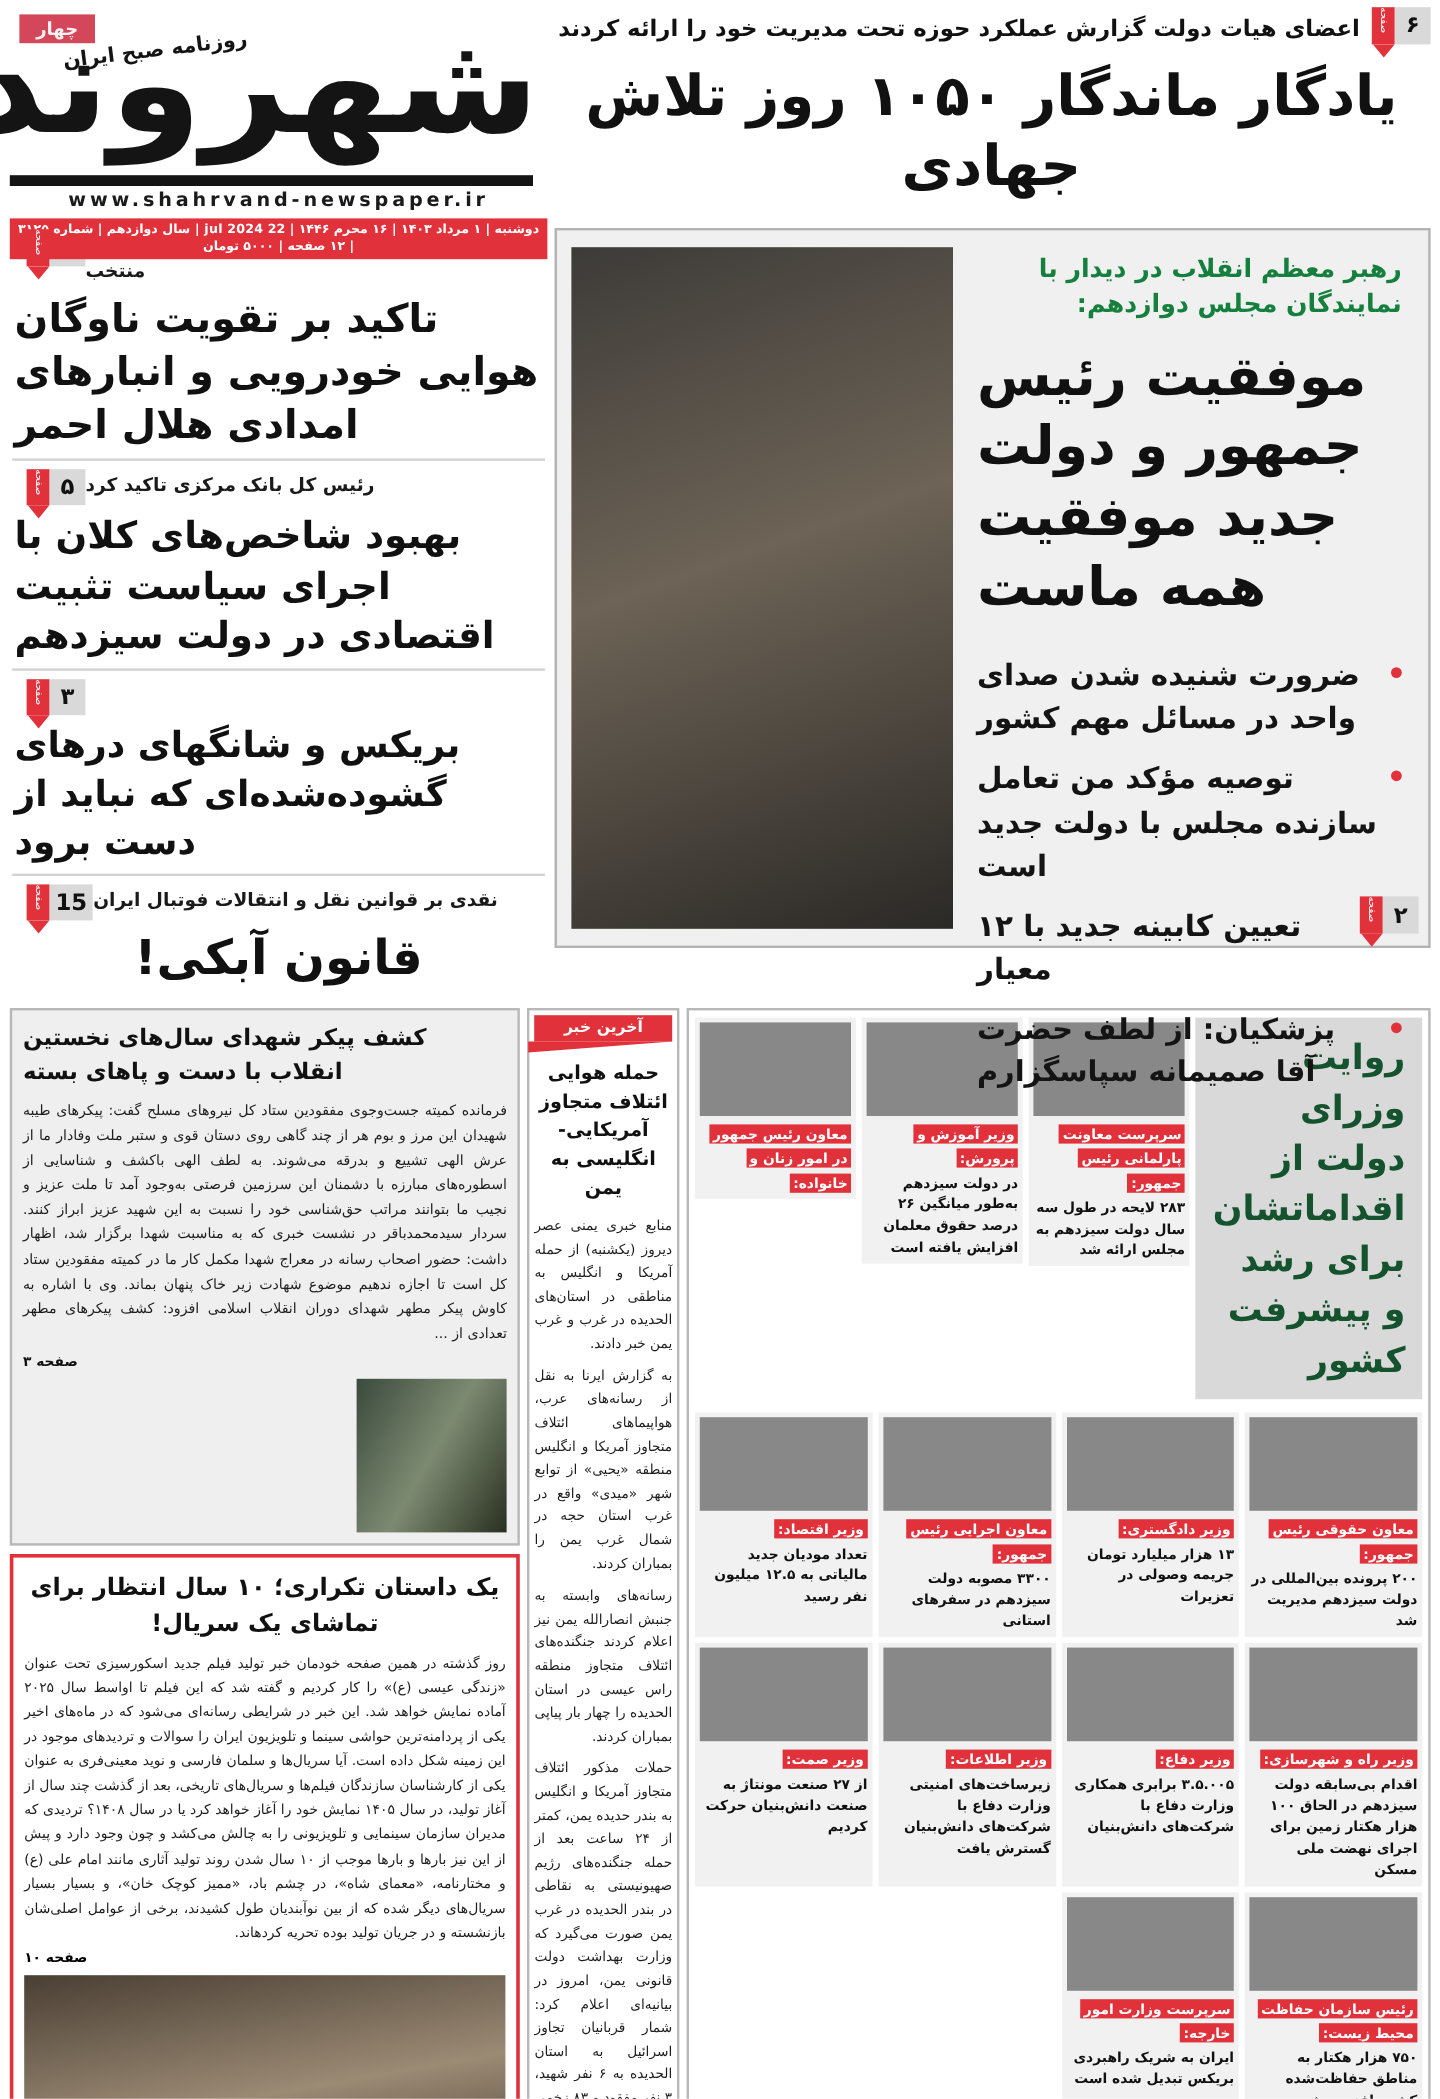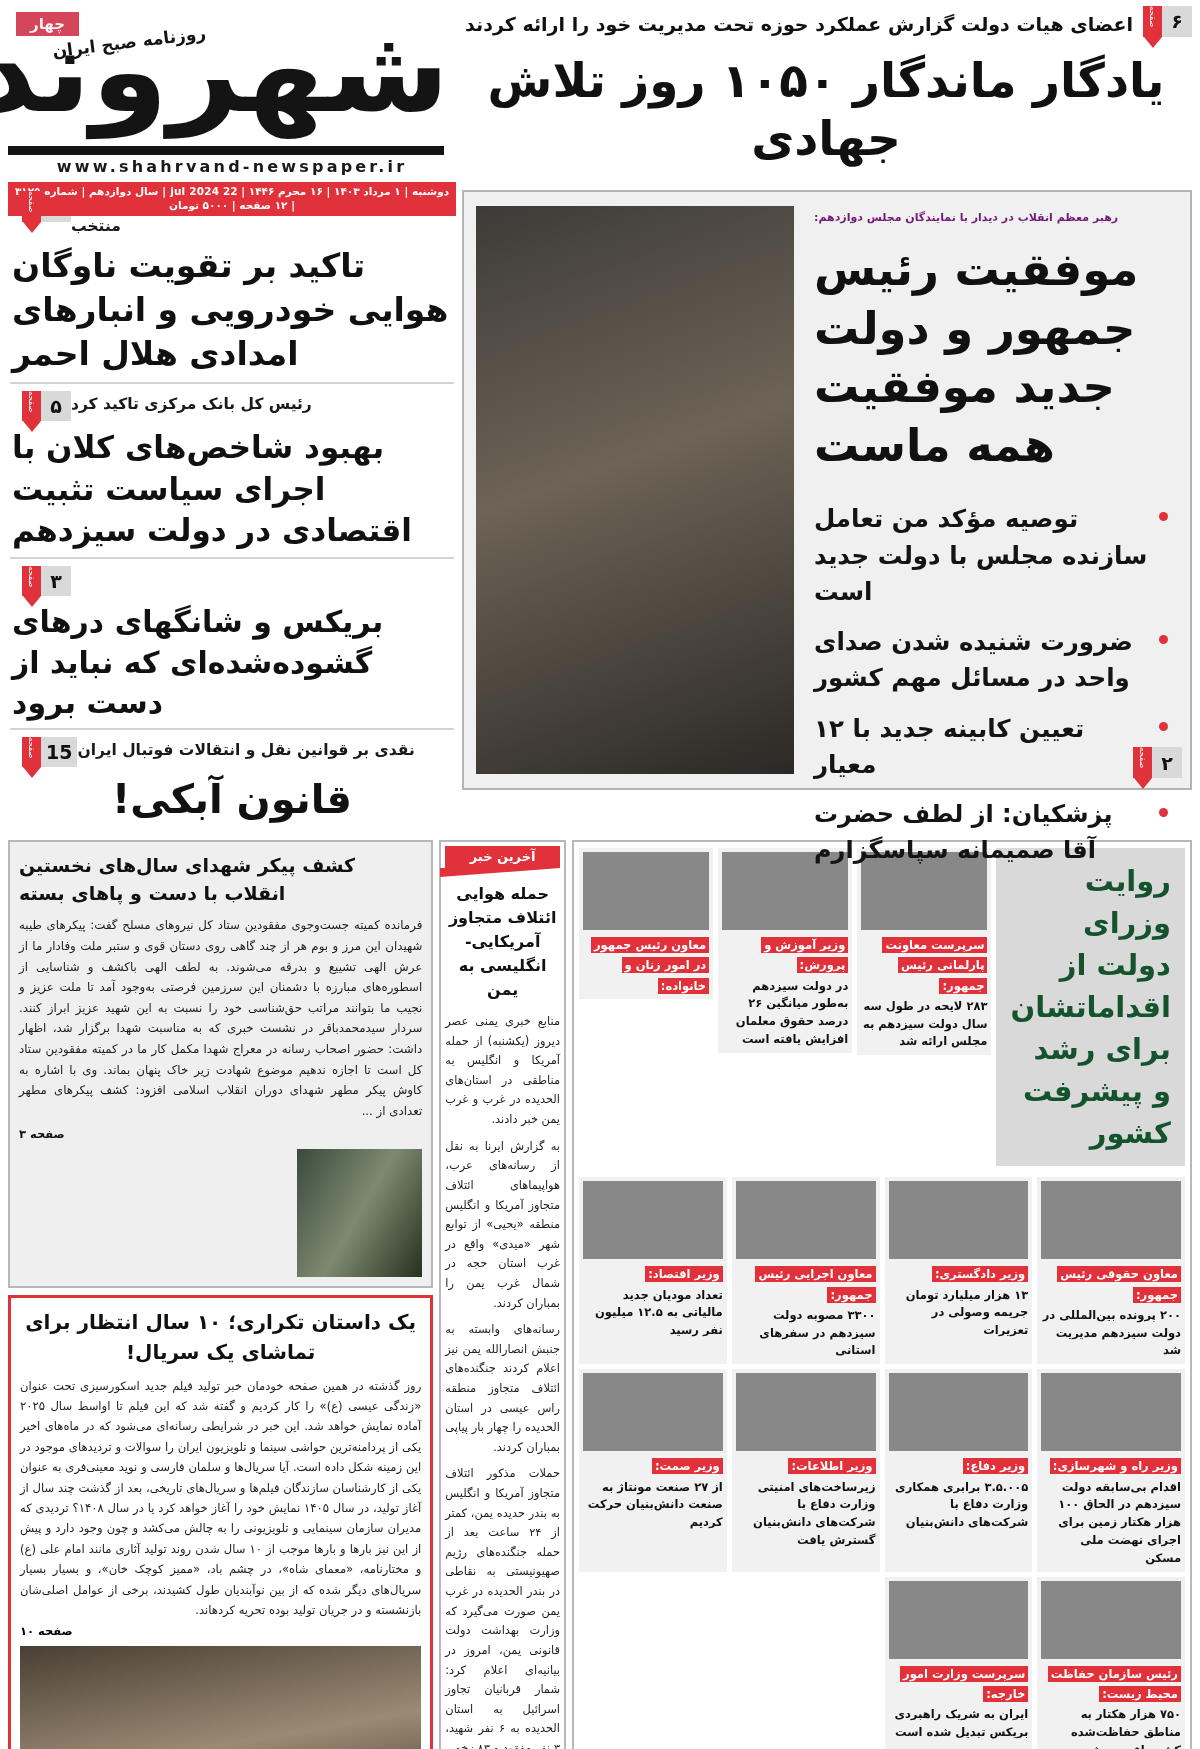--- a/index.html
+++ b/index.html
@@ -73,21 +73,21 @@
     text-align:center; margin-top:14px; letter-spacing:-1px;
   }
 
   
   .lead {
     margin-top:6px; border:2px solid #b3b3b3; background:#f0f0f0;
     display:flex; flex-direction:row; height:600px; padding:8px;
   }
   .lead-photo { width:318px; background:#555; position:relative; overflow:hidden; margin:6px 6px 6px 4px; }
   .lead-text { flex:1; padding:10px 14px 6px 14px; position:relative; }
-  .lead-kicker { font-size:11px; font-weight:bold; color:#701a75; text-align:left; line-height:1.4; }
+  .lead-kicker { font-size:21px; font-weight:bold; color:#15803d; text-align:right; line-height:1.4; }
   .lead-title {
     font-size:45px; font-weight:bold; line-height:1.3; color:#111;
     text-align:left; margin-top:16px; letter-spacing:-1.2px;
   }
   .bullets { margin-top:26px; }
   .bullet { display:flex; flex-direction:row; align-items:flex-start; justify-content:flex-start; margin-bottom:14px; }
   .dot { width:9px; height:9px; border-radius:50%; background:#e1323c; margin-top:11px; margin-left:10px; flex-shrink:0; }
   .bullet-txt { font-size:24.5px; font-weight:bold; line-height:1.48; color:#141414; text-align:left; flex:1; }
   .bullet-txt.small { font-size:24px; }
   .lead-foot { position:absolute; bottom:2px; right:0; display:flex; align-items:flex-start; }
@@ -194,25 +194,25 @@
 
   <div style="display:flex;flex-direction:row;gap:6px;">
 
     <div class="lead" style="flex:1;">
       <div class="lead-text">
         <div class="lead-kicker">رهبر معظم انقلاب در دیدار با نمایندگان مجلس دوازدهم:</div>
         <div class="lead-title">موفقیت رئیس جمهور و دولت جدید موفقیت همه ماست</div>
         <div class="bullets">
           <div class="bullet">
             <span class="dot"></span>
-            <span class="bullet-txt">توصیه مؤکد من تعامل سازنده مجلس با دولت جدید است</span>
+            <span class="bullet-txt">ضرورت شنیده شدن صدای واحد در مسائل مهم کشور</span>
           </div>
           <div class="bullet">
             <span class="dot"></span>
-            <span class="bullet-txt">ضرورت شنیده شدن صدای واحد در مسائل مهم کشور</span>
+            <span class="bullet-txt">توصیه مؤکد من تعامل سازنده مجلس با دولت جدید است</span>
           </div>
           <div class="bullet">
             <span class="dot"></span>
             <span class="bullet-txt">تعیین کابینه جدید با ۱۲ معیار</span>
           </div>
           <div class="bullet">
             <span class="dot"></span>
             <span class="bullet-txt small">پزشکیان: از لطف حضرت آقا صمیمانه سپاسگزارم</span>
           </div>
         </div>

